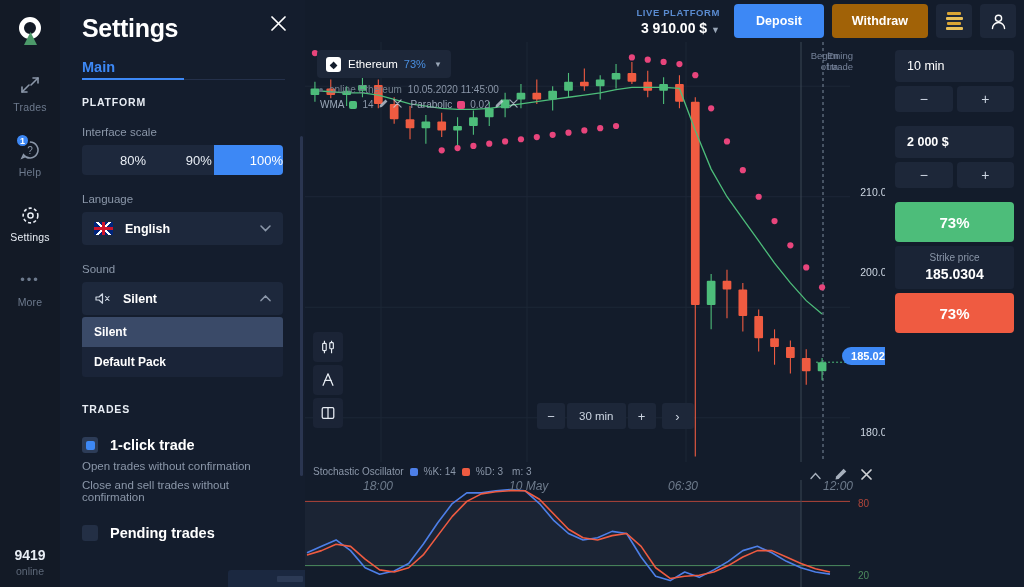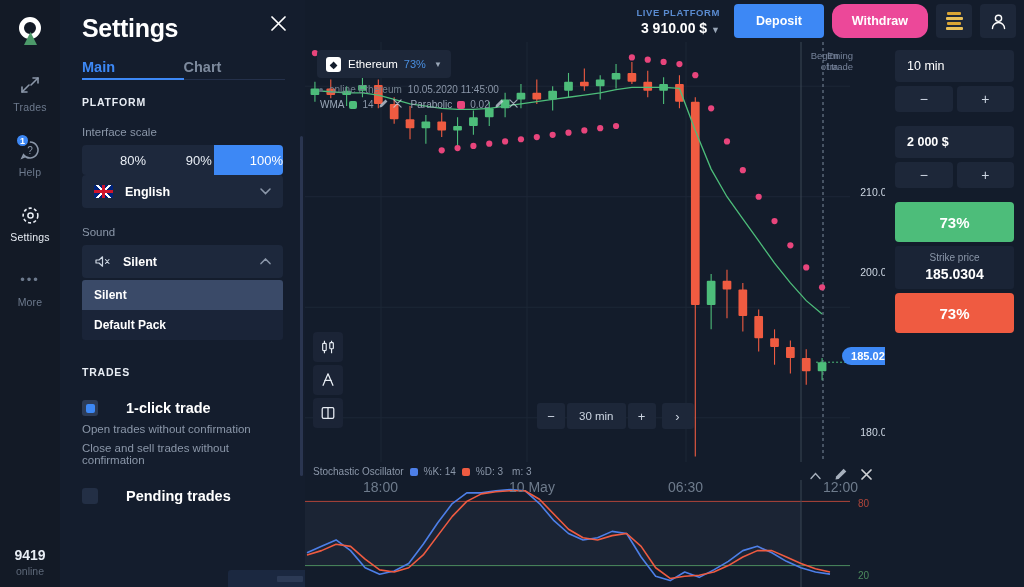--- a/index.html
+++ b/index.html
@@ -97,21 +97,21 @@
   .sel-val { font-size: 12.5px; font-weight: bold; flex: 1; }
   .caret { font-size: 10px; color: #8b97a9; }
   .mute-ico { margin-right: 12px; display: flex; align-items: center; }
   .dropdown { margin-top: 2px; border-radius: 3px; overflow: hidden; }
   .dd-item {
     height: 30px; display: flex; align-items: center; padding: 0 12px;
     font-size: 12px; font-weight: bold; cursor: pointer; background: #1a2438;
   }
   .dd-item.sel { background: #3a4a68; }
 
-  .chk-row { display: flex; align-items: center; margin-top: 22px; gap: 16px; }
+  .chk-row { display: flex; align-items: center; margin-top: 22px; }
   .chk {
     width: 16px; height: 16px; border-radius: 3px; background: #232f45;
     margin-right: 12px; cursor: pointer;
     display: flex; align-items: center; justify-content: center; flex: none;
   }
   .chk.on { background: #2d3c57; }
   .chk.on::after { content: ""; width: 9px; height: 9px; background: #3d88f5; border-radius: 2px; }
   .chk-title { font-size: 14.5px; font-weight: bold; }
   .chk-sub { font-size: 11.5px; color: #8b97a9; margin: 7px 0 0 0; }
 
@@ -136,22 +136,22 @@
   .acct { text-align: right; margin-right: 14px; cursor: pointer; }
   .acct-lbl { font-size: 9.5px; font-weight: bold; color: #5a8bd0; letter-spacing: .6px; }
   .acct-val { font-size: 14px; font-weight: bold; margin-top: 2px; }
   .acct-val .cv { font-size: 9px; color: #9aa7b8; margin-left: 4px; }
   .btn-dep {
     background: #3d88f5; color: #fff; font-size: 12.5px; font-weight: bold;
     height: 34px; padding: 0 22px; border-radius: 4px; border: none; cursor: pointer;
     display: flex; align-items: center;
   }
   .btn-wdr {
-    background: #ec4899; color: #fff; font-size: 12.5px; font-weight: bold;
-    height: 34px; padding: 0 20px; border-radius: 12px; border: none; cursor: pointer;
+    background: #a16207; color: #fff; font-size: 12.5px; font-weight: bold;
+    height: 34px; padding: 0 20px; border-radius: 4px; border: none; cursor: pointer;
     margin-left: 8px; display: flex; align-items: center;
   }
   .ico-btn {
     width: 36px; height: 34px; border-radius: 4px; background: #1d2739;
     margin-left: 8px; cursor: pointer;
     display: flex; align-items: center; justify-content: center;
   }
   .coin { width: 14px; height: 3px; border-radius: 1px; background: #d9a534; margin: 1px 0; }
   .coin.l { width: 17px; background: #e8c15a; }
 
@@ -196,21 +196,21 @@
     align-items: center; gap: 2px; z-index: 6;
   }
   .tf-btn {
     background: #1d2739; height: 26px; min-width: 28px; border-radius: 3px;
     display: flex; align-items: center; justify-content: center;
     font-size: 13px; color: #cdd6e2; cursor: pointer; border: none;
   }
   .tf-val { font-size: 11.5px; padding: 8px 12px; }
 
   .axis-x { position: absolute; left: 0; top: 437px; width: 545px; height: 14px; z-index: 5; }
-  .xt { position: absolute; font-size: 14px; color: #6e7b8c; }
+  .xt { position: absolute; font-size: 12px; color: #6e7b8c; font-style: italic; }
   .axis-y { position: absolute; left: 545px; top: 0; width: 60px; height: 420px; }
   .yt { position: absolute; right: 6px; font-size: 10.5px; color: #cdd6e2; }
   .price-tag {
     position: absolute; right: 4px; background: #3d88f5; color: #fff;
     font-size: 11px; font-weight: bold; border-radius: 10px;
     padding: 3px 9px; z-index: 8;
   }
   .trade-lbl {
     position: absolute; font-size: 9.5px; color: #76839a; line-height: 11px; z-index: 6;
   }
@@ -320,33 +320,33 @@
       <div class="set-title">Settings</div>
       <div class="set-close">
         <svg width="15" height="15" viewBox="0 0 15 15">
           <path d="M1 1 L14 14 M14 1 L1 14" stroke="#fff" stroke-width="1.7" stroke-linecap="round"></path>
         </svg>
       </div>
     </div>
 
     <div class="tabs">
       <div class="tab active">Main</div>
-      <div class="tab">Chart</div>
     </div>
 
     <div class="set-body">
       <div class="sec-title">PLATFORM</div>
 
       <div class="fld-lbl">Interface scale</div>
       <div class="scale-group">
         <div class="scale-btn">80%</div>
         <div class="scale-btn">90%</div>
         <div class="scale-btn active">100%</div>
       </div>
 
+      <div class="fld-lbl">Language</div>
       <div class="select">
         <div class="flag"></div>
         <div class="sel-val">English</div>
         <div class="caret">
           <svg width="11" height="7" viewBox="0 0 11 7">
               <path d="M1 1 L5.5 5.6 L10 1" stroke="#8b97a9" stroke-width="1.5" fill="none" stroke-linecap="round"></path>
             </svg>
         </div>
       </div>
 

